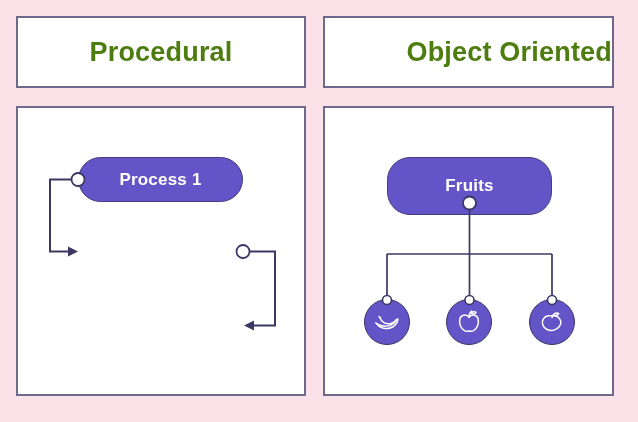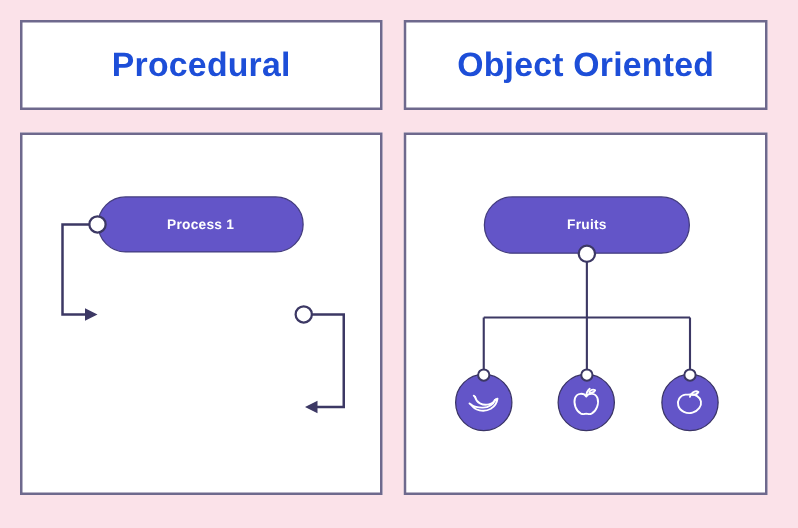--- a/index.html
+++ b/index.html
@@ -15,25 +15,25 @@
   }
   .header-box{
     position:absolute;
     top:16px;height:72px;
     background:#ffffff;
     border:2px solid #6e698d;
     display:flex;align-items:center;justify-content:center;
     box-sizing:border-box;
   }
   .header-box.left{left:16px;width:290px;}
-  .header-box.right{left:323px;width:291px;}
+  .header-box.right{left:323px;width:291px;justify-content:flex-end;}
   .header-title{
     font-size:27px;
     font-weight:bold;
-    color:#1d4ed8;
+    color:#4d7c0f;
     letter-spacing:0.2px;
   }
   .panel{
     position:absolute;
     top:106px;height:290px;
     background:#ffffff;
     border:2px solid #6e698d;
     box-sizing:border-box;
   }
   .panel.left{left:16px;width:290px;}
@@ -44,28 +44,28 @@
     width:165px;height:45px;
     background:#6355c8;
     border:1.5px solid #433c7e;
     border-radius:23px;
     display:flex;align-items:center;justify-content:center;
     box-sizing:border-box;
     z-index:1;
   }
   .pill-label{
     color:#ffffff;
-    font-size:11px;
+    font-size:17px;
     font-weight:bold;
     letter-spacing:0.2px;
   }
   .pill.p1{left:62px;top:51px;}
   .pill.p2{left:62px;top:123px;}
   .pill.p3{left:62px;top:197px;}
-  .pill.fruits{left:64px;top:51px;height:46px;}
+  .pill.fruits{left:64px;top:51px;height:58px;}
   .fruit-circle{
     position:absolute;
     width:46px;height:46px;
     border-radius:50%;
     background:#6355c8;
     border:1.5px solid #3a3466;
     box-sizing:border-box;
     display:flex;align-items:center;justify-content:center;
     z-index:1;
   }

